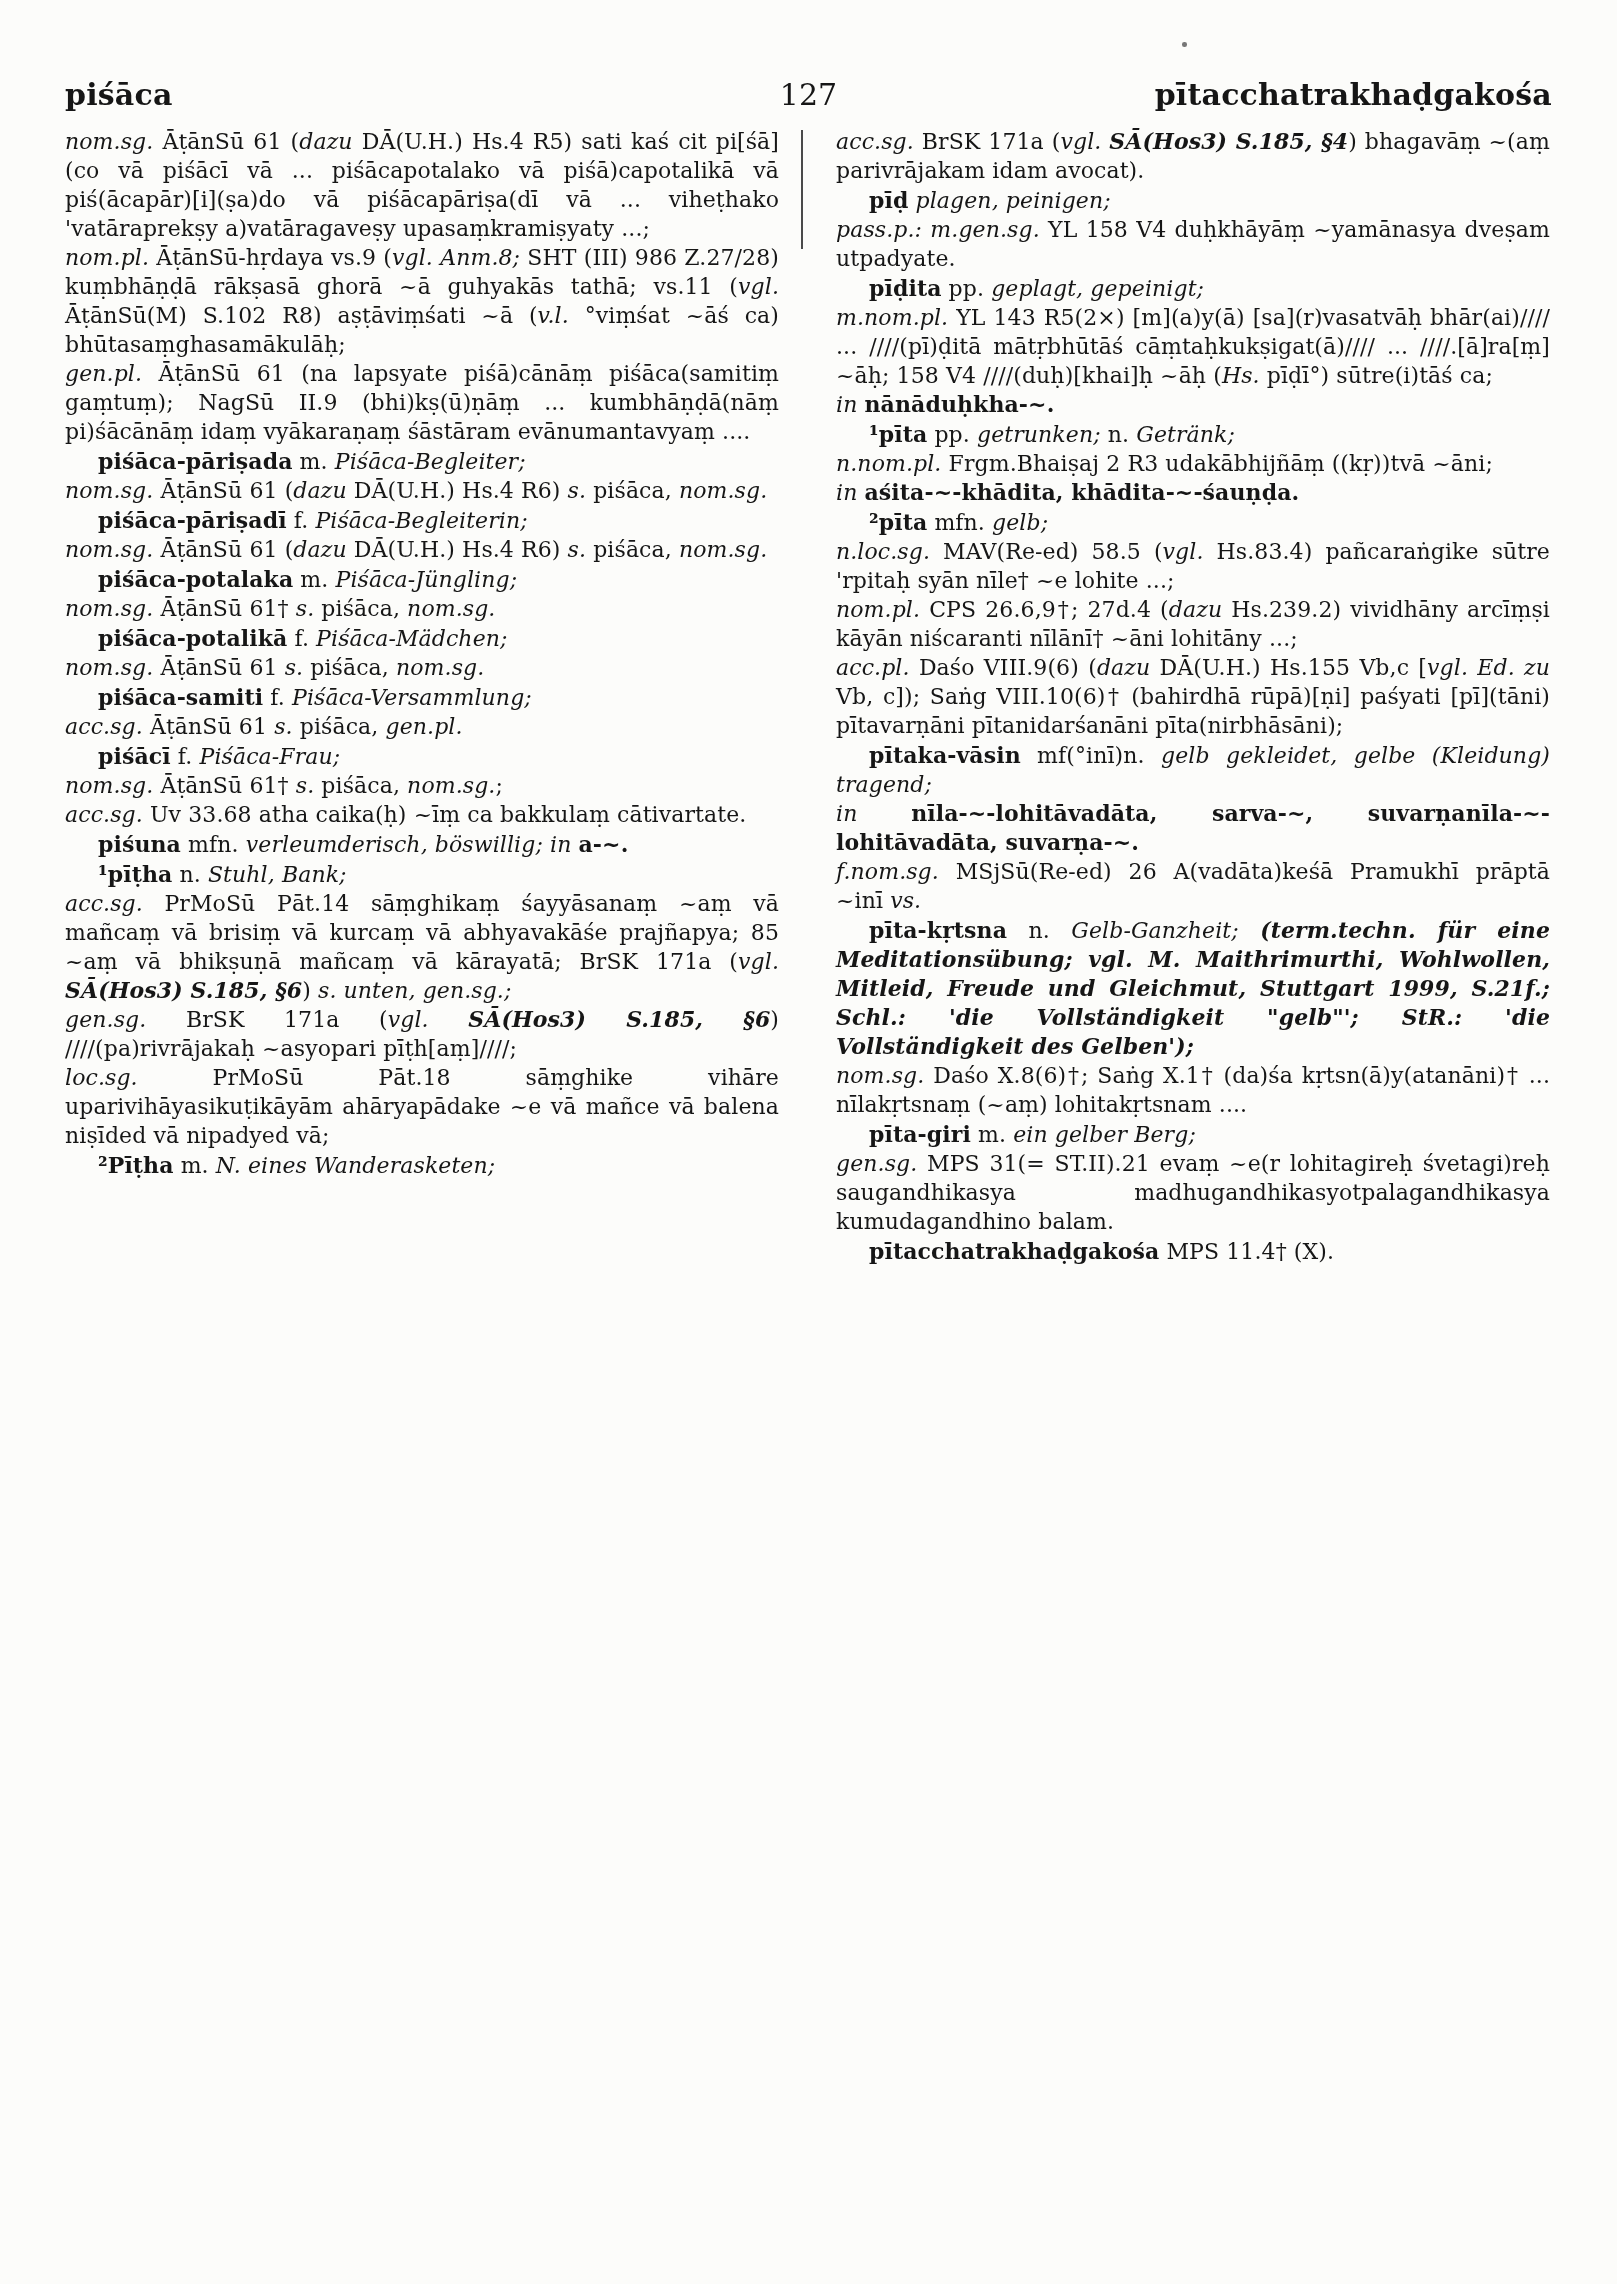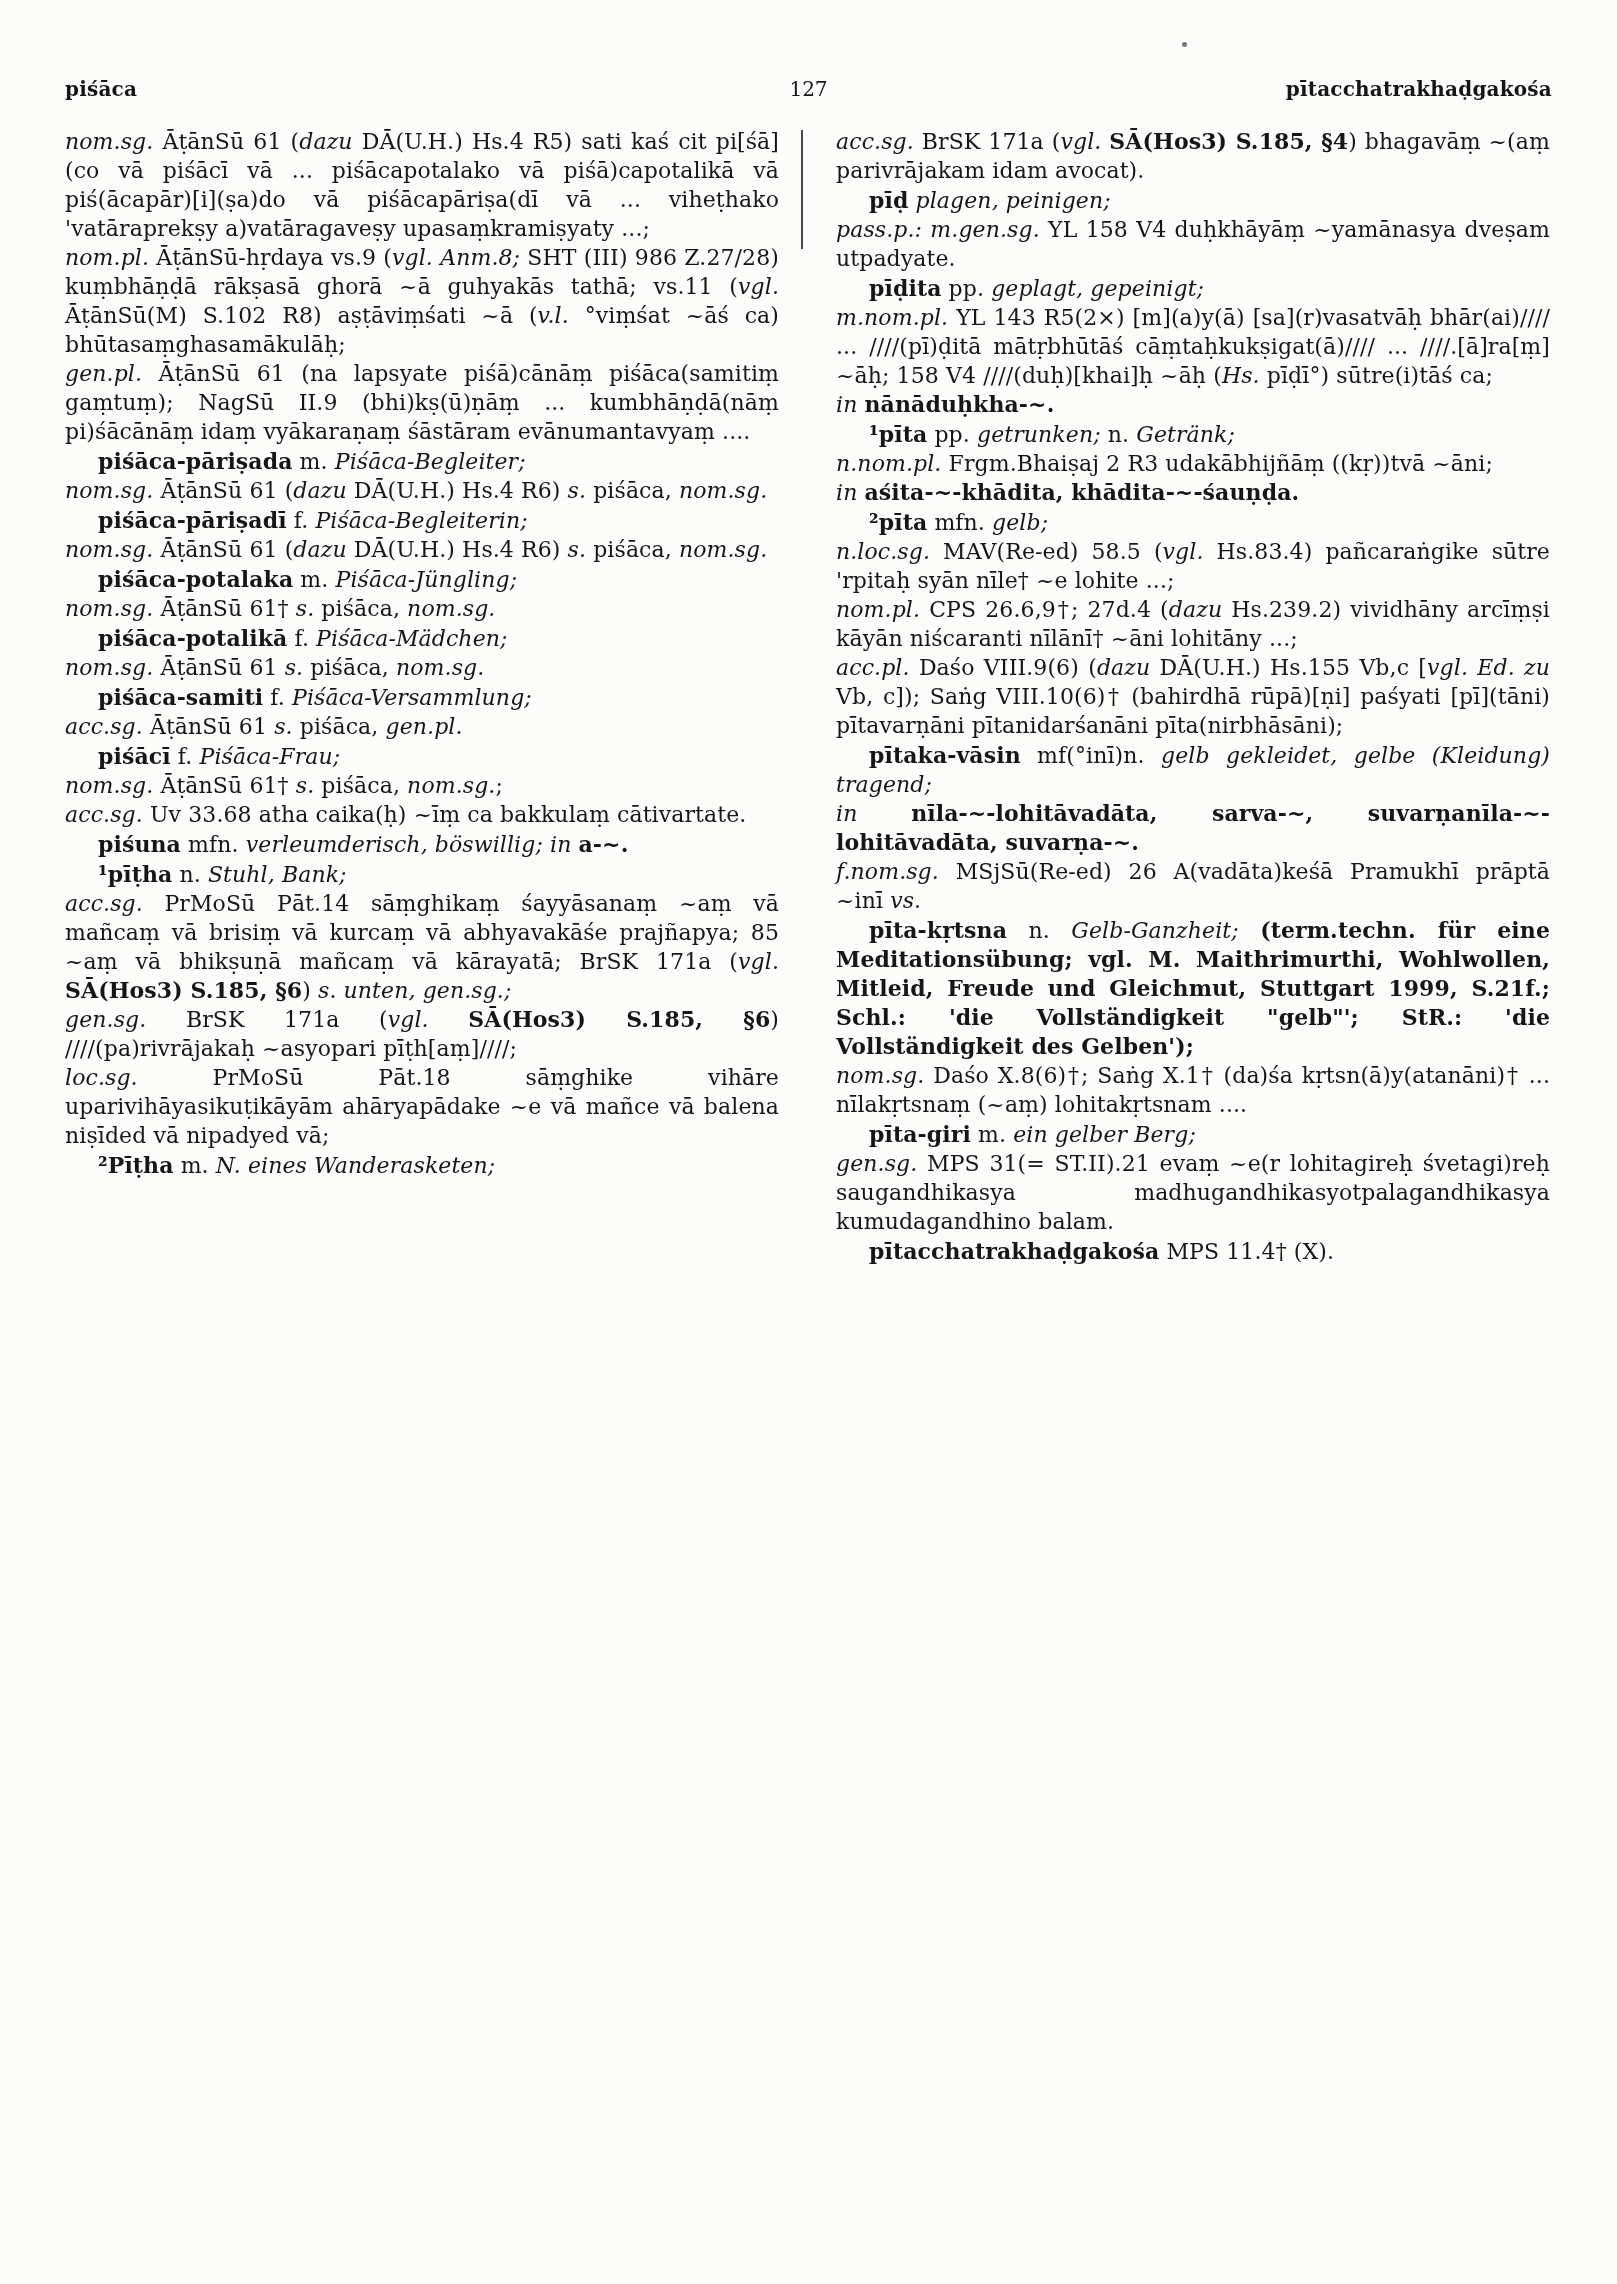--- a/index.html
+++ b/index.html
@@ -19,21 +19,21 @@
     position: absolute;
     left: 1182px; top: 42px;
     width: 4.5px; height: 4.5px;
     border-radius: 50%;
     background: #777;
   }
   .header {
     position: absolute;
     top: 77px; left: 65px; right: 66px;
     height: 32px;
-    font-size: 20px;
+    font-size: 30px;
     display: flex;
     justify-content: space-between;
     align-items: baseline;
     gap: 24px;
   }
   .running-head { font-weight: bold; letter-spacing: 0.2px; }
   .page-number {
     position: absolute;
     left: 50%;
     transform: translateX(-50%);
@@ -58,21 +58,21 @@
     text-align: justify;
     letter-spacing: 0.1px;
   }
   .para.entry {
     text-indent: 33px;
     margin-top: 1px;
   }
   .seg-r { font-style: normal; font-weight: normal; }
   .seg-i { font-style: italic; }
   .seg-b { font-weight: bold; }
-  .seg-bi { font-weight: bold; }
+  .seg-bi { font-weight: bold; font-style: italic; }
 </style>
 </head>
 <body>
 
 <div class="page">
   <div class="scan-dot"></div>
 
   <header class="header">
     <span class="running-head">piśāca</span>
     <span class="page-number">127</span>

